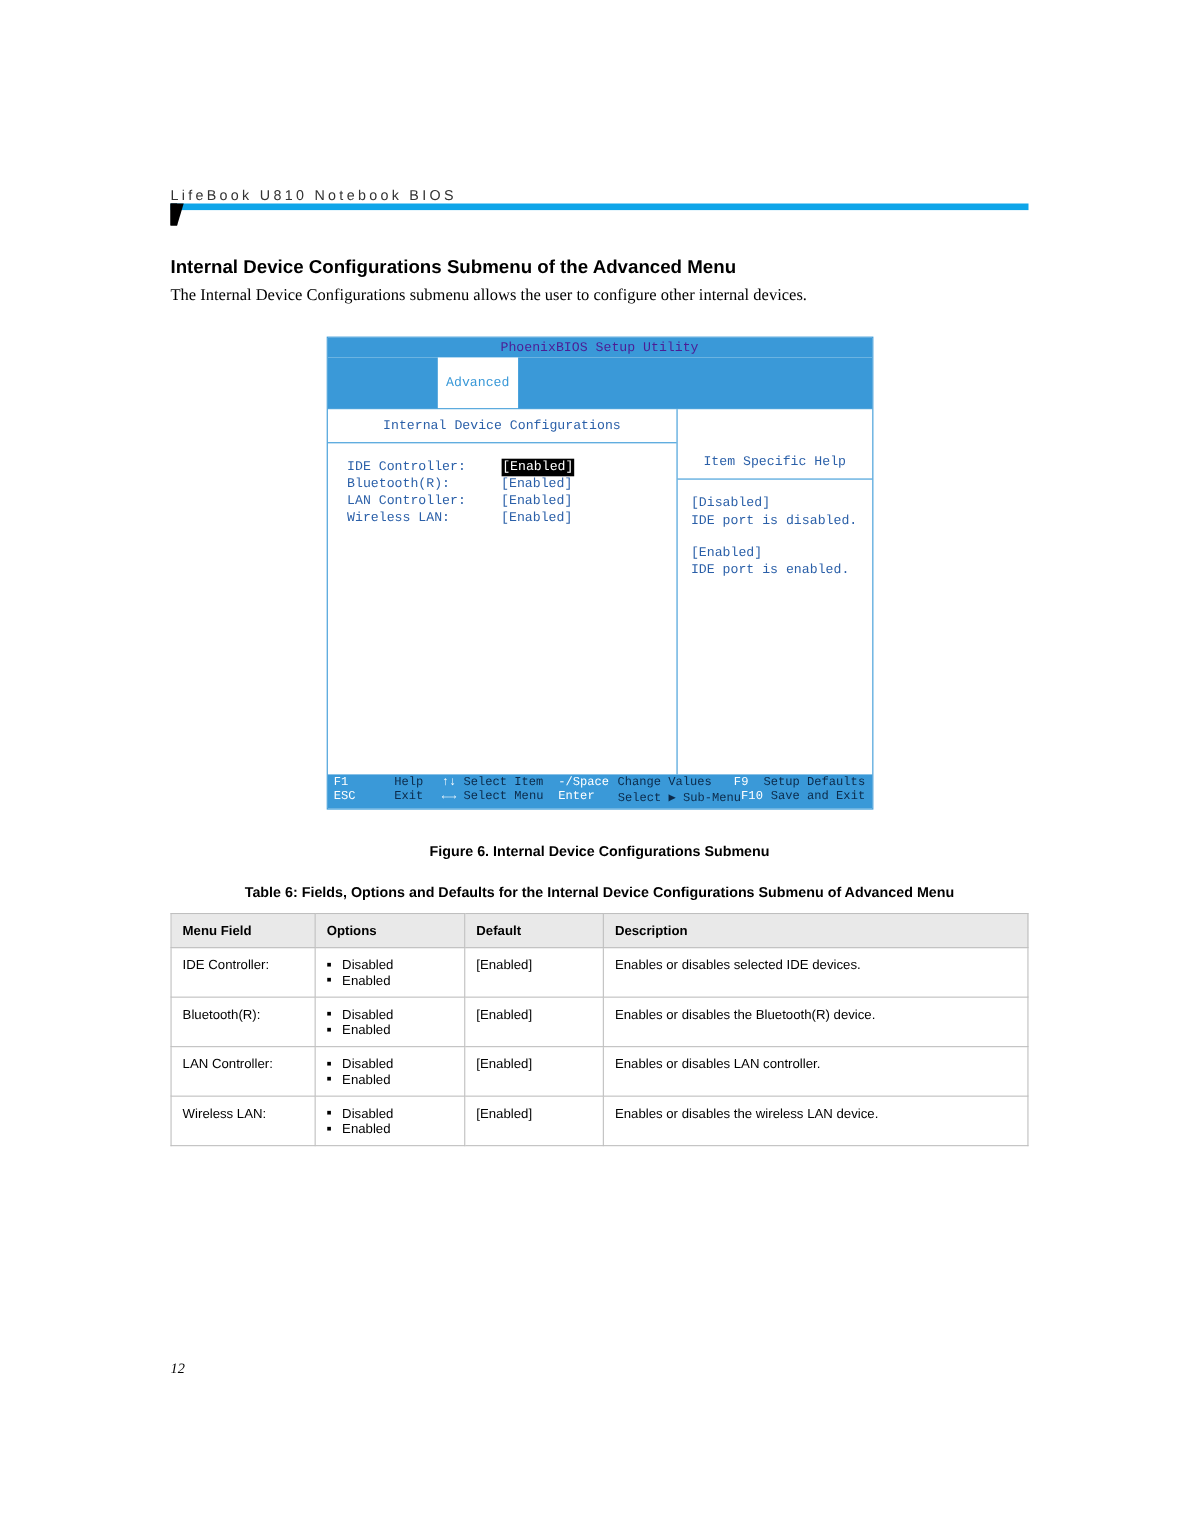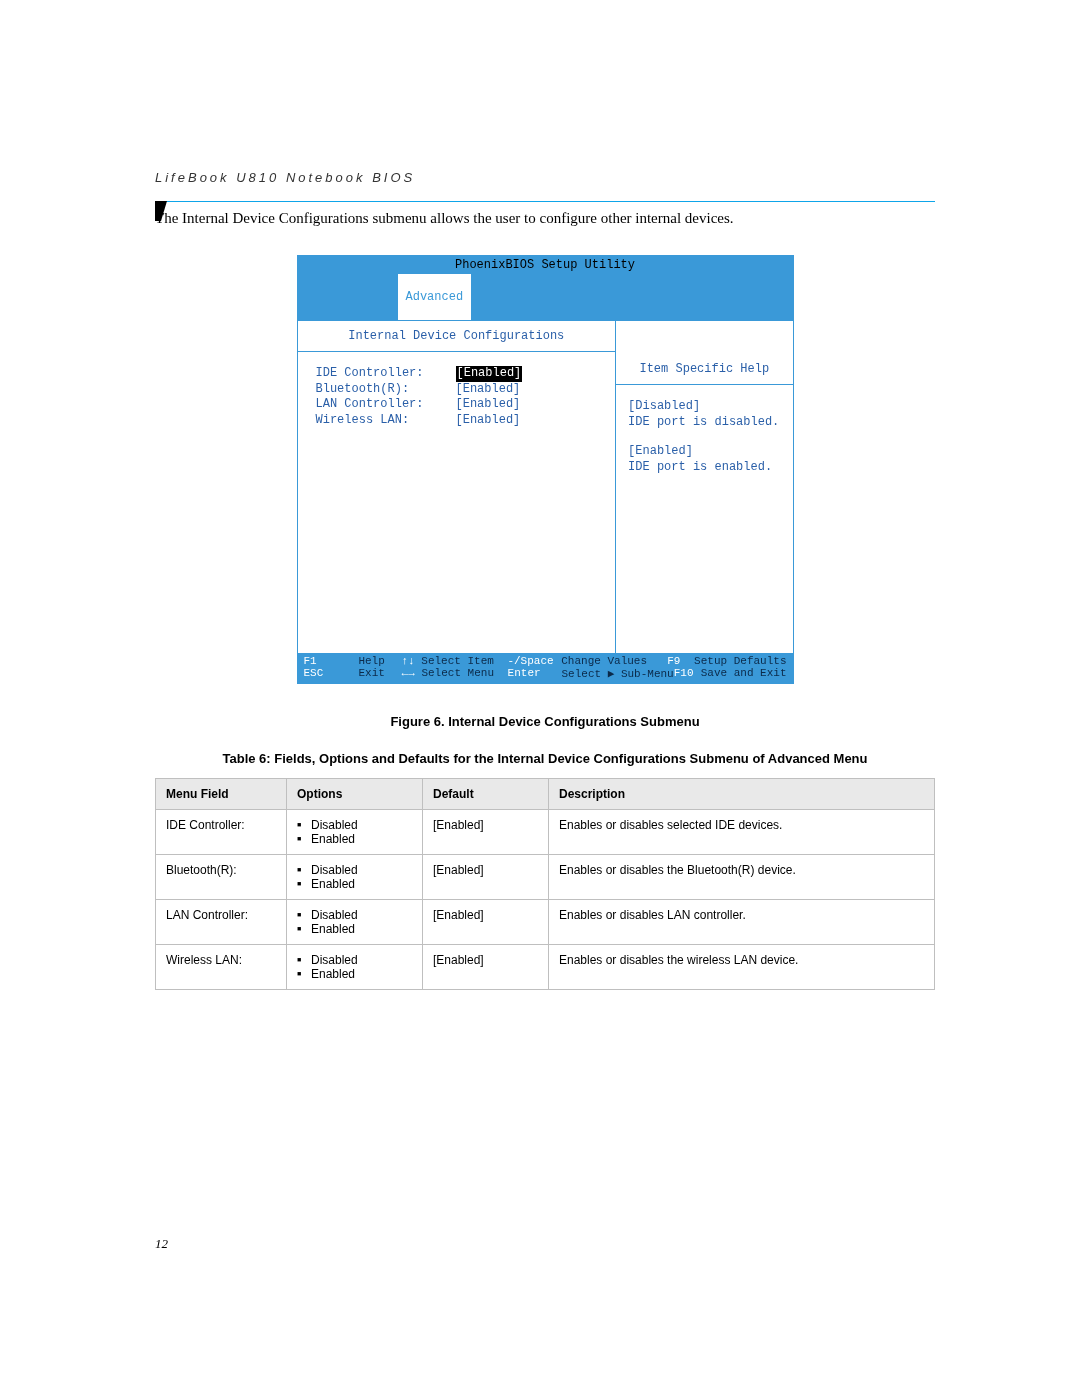--- a/index.html
+++ b/index.html
@@ -10,26 +10,25 @@
     color: #000;
   }
   .page {
     width: 1080px;
     height: 1397px;
     position: relative;
     box-sizing: border-box;
     padding: 170px 145px 0 155px;
   }
   .running-head {
-    font-style: italic;
     font-size: 13px;
     letter-spacing: 3px;
     color: #333;
-    border-bottom: 1px solid #0ea5e9;
-    padding-bottom: 16px;
+    border-bottom: 6px solid #0ea5e9;
+    padding-bottom: 0;
     position: relative;
   }
   .head-marker {
     position: absolute;
     left: 0;
     top: 100%;
     width: 0;
     height: 0;
     border-left: 6px solid #000;
     border-right: 6px solid transparent;
@@ -49,21 +48,21 @@
   .bios {
     width: 495px;
     margin: 28px auto 0 auto;
     border: 1px solid #3a99d8;
     font-family: "Courier New", monospace;
     font-size: 12px;
     color: #2a5fa8;
   }
   .bios-title {
     background: #3a99d8;
-    color: #000000;
+    color: #4c1d95;
     text-align: center;
     padding: 2px 0 2px 0;
     font-size: 12px;
   }
   .bios-tabs {
     background: #3a99d8;
     display: flex;
     padding-left: 100px;
   }
   .bios-tab {
@@ -173,20 +172,21 @@
 </head>
 <body>
 
 <div class="page">
 
   <div class="running-head">
     <span>LifeBook U810 Notebook BIOS</span>
     <span class="head-marker"></span>
   </div>
 
+  <div class="section-title">Internal Device Configurations Submenu of the Advanced Menu</div>
   <div class="intro">The Internal Device Configurations submenu allows the user to configure other internal devices.</div>
 
   <div class="bios">
     <div class="bios-title">PhoenixBIOS Setup Utility</div>
     <div class="bios-tabs">
       <div class="bios-tab">Advanced</div>
     </div>
     <div class="bios-body">
       <div class="bios-left">
         <div class="bios-subhead">Internal Device Configurations</div>

